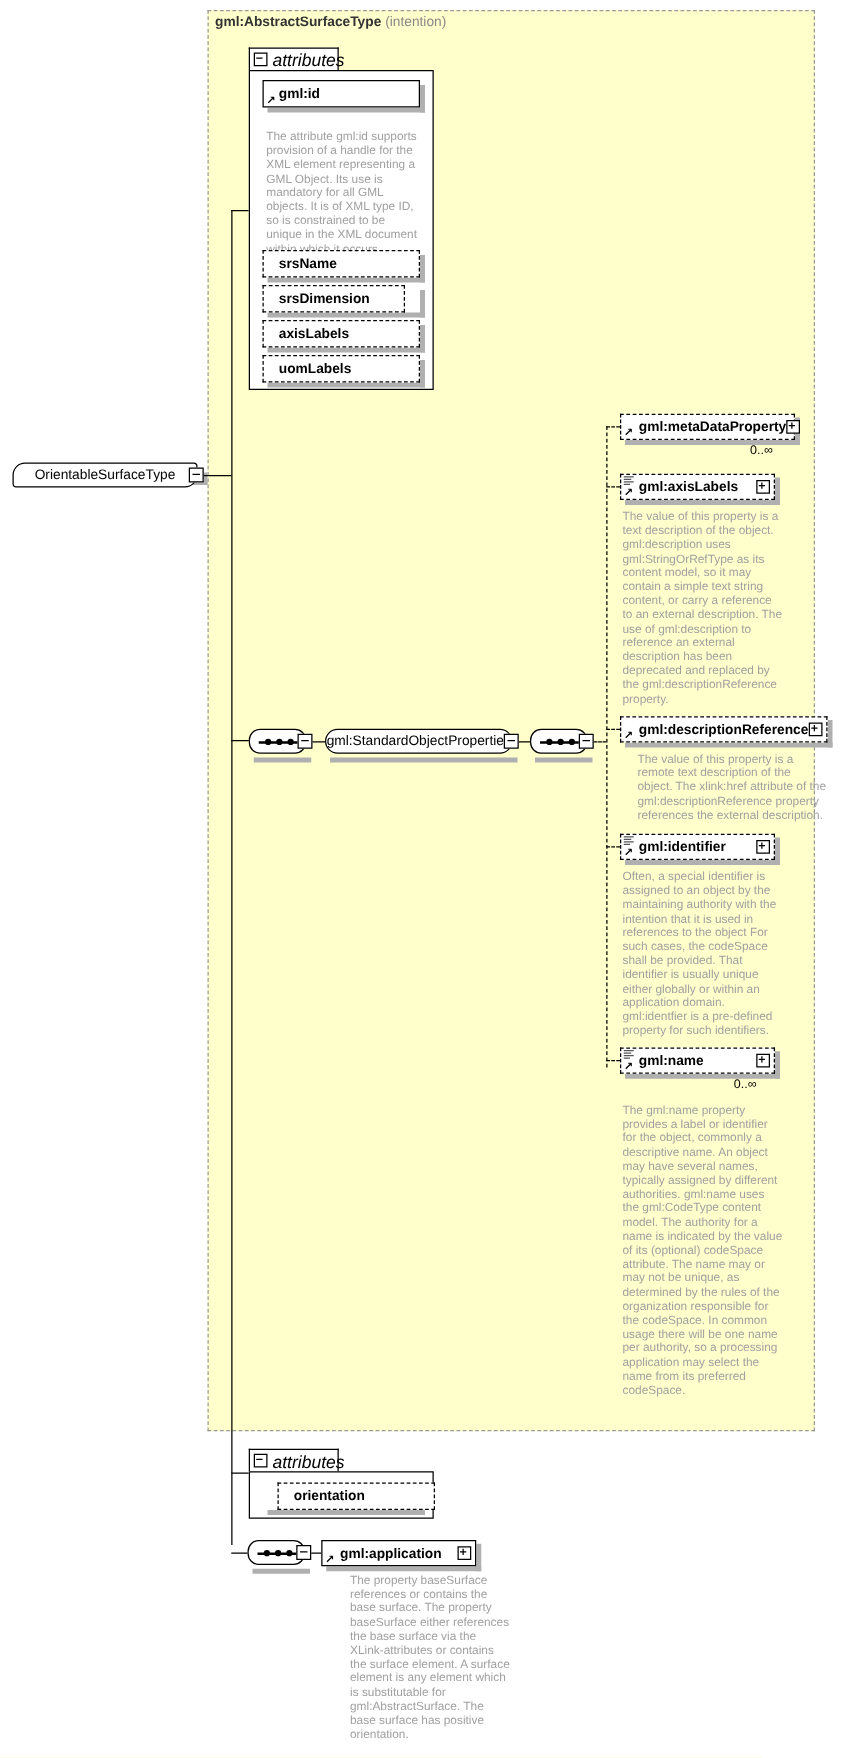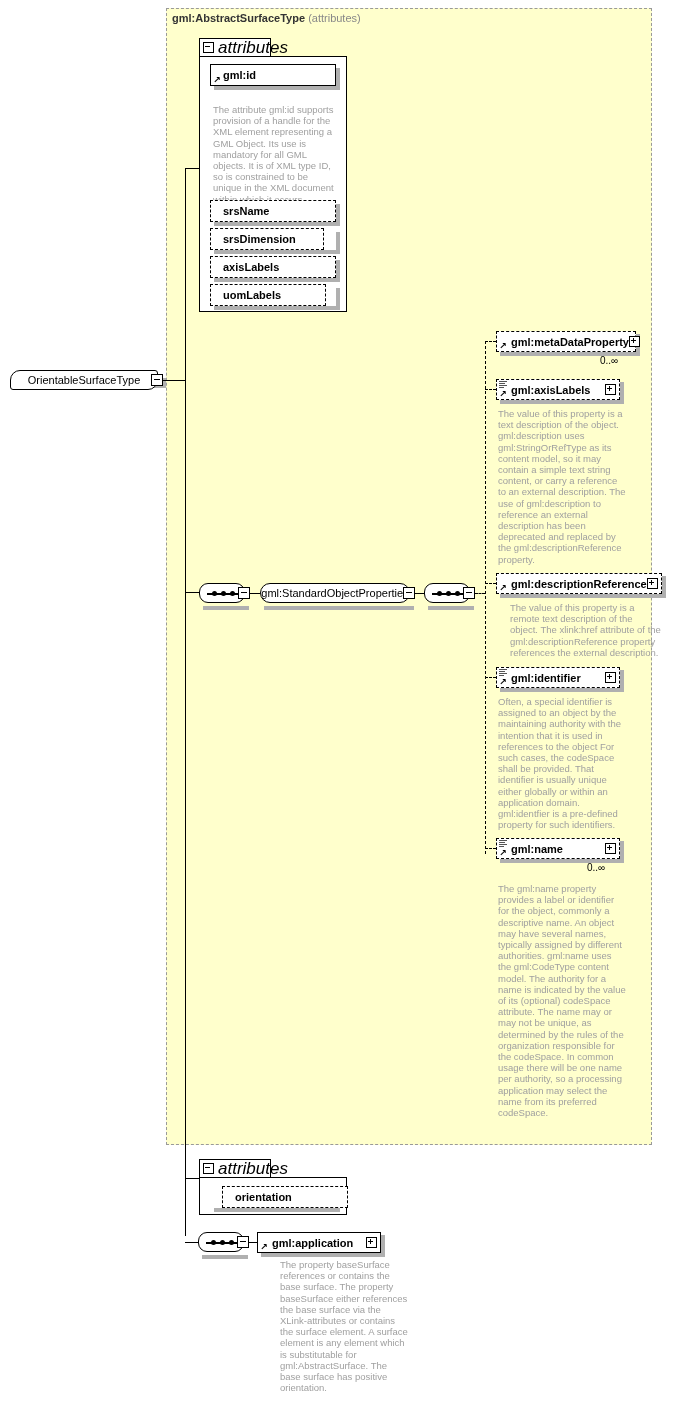--- a/index.html
+++ b/index.html
@@ -20,21 +20,21 @@
   }
   .ext-title b{color:#333333;font-weight:bold;margin-top:45px;}
   .ext-title span{color:#888888;font-weight:normal;}
 
   
   .attr-box{position:absolute;border:1px solid #000;background:#ffffff;box-sizing:border-box;}
   .attr-tab{
     position:absolute;border:1px solid #000;border-bottom:none;background:#ffffff;
     height:18px;box-sizing:border-box;display:flex;align-items:center;padding-left:3px;
   }
-  .attr-tab .lbl{font-style:italic;font-size:17px;color:#000;margin-left:4px;}
+  .attr-tab .lbl{font-style:italic;font-size:14px;color:#000;margin-left:4px;}
   .minus-sq,.plus-sq{
     width:9px;height:9px;border:1px solid #000;background:#fff;
     display:inline-block;position:relative;flex:none;
   }
   .minus-sq::before,.plus-sq::before{
     content:"";position:absolute;left:1px;top:3px;width:5px;height:1px;background:#000;
   }
   .plus-sq::after{
     content:"";position:absolute;left:3px;top:1px;width:1px;height:5px;background:#000;
   }
@@ -113,21 +113,21 @@
   .arrowg{position:absolute;left:2px;bottom:1px;font-size:9px;color:#000;line-height:7px;}
 </style>
 </head>
 <body>
 
 <div class="canvas">
 
   <div class="ext-region"></div>
   <div class="ext-title">
     <b>gml:AbstractSurfaceType</b>
-    <span>(attributes)</span>
+    <span>(intention)</span>
   </div>
 
   <div class="shadow" style="left:14px;top:384px;width:152px;height:4px;"></div>
   <div class="shadow" style="left:162px;top:378px;width:4px;height:10px;"></div>
   <div class="type-node" style="left:10px;top:370px;width:148px;">
     <span>OrientableSurfaceType</span>
   </div>
 
   <div style="position:absolute;left:151px;top:374px;width:12px;height:12px;border:1px solid #000;background:#fff;box-sizing:border-box;">
     <div style="position:absolute;left:2px;top:4px;width:6px;height:1px;background:#000;"></div>
@@ -172,21 +172,21 @@
   </div>
 
   <div class="shadow" style="left:214px;top:278px;width:126px;height:4px;"></div>
   <div class="shadow" style="left:336px;top:260px;width:4px;height:22px;"></div>
   <div class="attr-item opt" style="left:210px;top:256px;width:126px;">
     <span>axisLabels</span>
   </div>
 
   <div class="shadow" style="left:214px;top:306px;width:126px;height:4px;"></div>
   <div class="shadow" style="left:336px;top:288px;width:4px;height:22px;"></div>
-  <div class="attr-item opt" style="left:210px;top:284px;width:116px;">
+  <div class="attr-item opt" style="left:210px;top:284px;width:126px;">
     <span>uomLabels</span>
   </div>
 
   <div class="shadow" style="left:203px;top:606px;width:46px;height:4px;"></div>
   <div class="seq-node" style="left:199px;top:583px;">
     <div class="dots">
       <span class="d" style="left:5px;"></span>
       <span class="d" style="left:14px;"></span>
       <span class="d" style="left:23px;"></span>
     </div>

